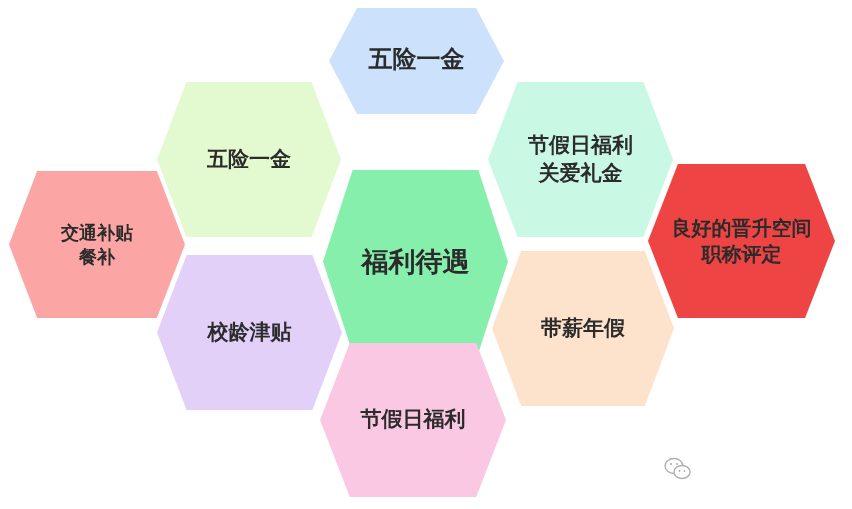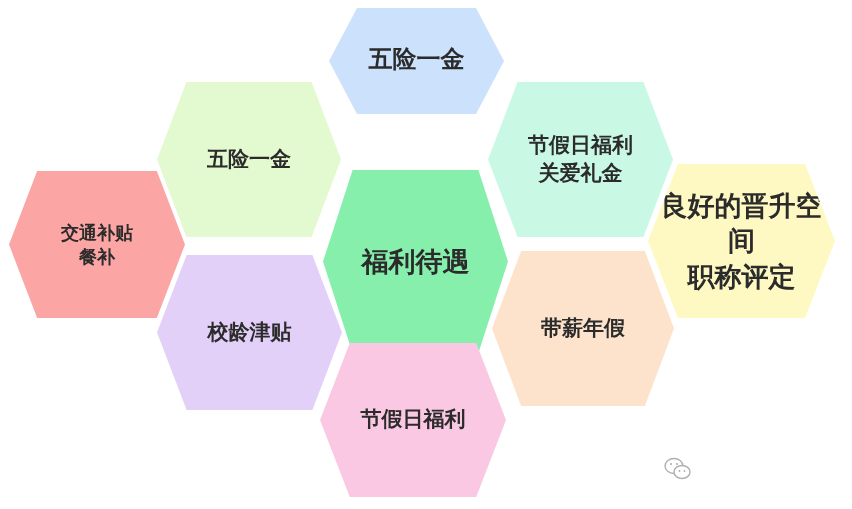--- a/index.html
+++ b/index.html
@@ -40,21 +40,21 @@
 
 <div class="hex" style="left:9px;top:171px;width:176px;height:147px;background:#fca5a5;font-size:18px;">
   <span class="hex-text">交通补贴
 餐补</span>
 </div>
 
 <div class="hex" style="left:323px;top:170px;width:185px;height:183px;background:#86efac;font-size:27px;text-align:right;">
   <span class="hex-text">福利待遇</span>
 </div>
 
-<div class="hex" style="left:648px;top:164px;width:187px;height:154px;background:#fef9c3;font-size:27px;">
+<div class="hex" style="left:648px;top:164px;width:187px;height:154px;background:#ef4444;font-size:20px;">
   <span class="hex-text">良好的晋升空间
 职称评定</span>
 </div>
 
 <div class="hex" style="left:157px;top:255px;width:185px;height:155px;background:#e3d0f8;font-size:21px;text-align:right;">
   <span class="hex-text">校龄津贴</span>
 </div>
 
 <div class="hex" style="left:492px;top:251px;width:182px;height:155px;background:#fde2cc;font-size:21px;align-items:center;">
   <span class="hex-text">带薪年假</span>

